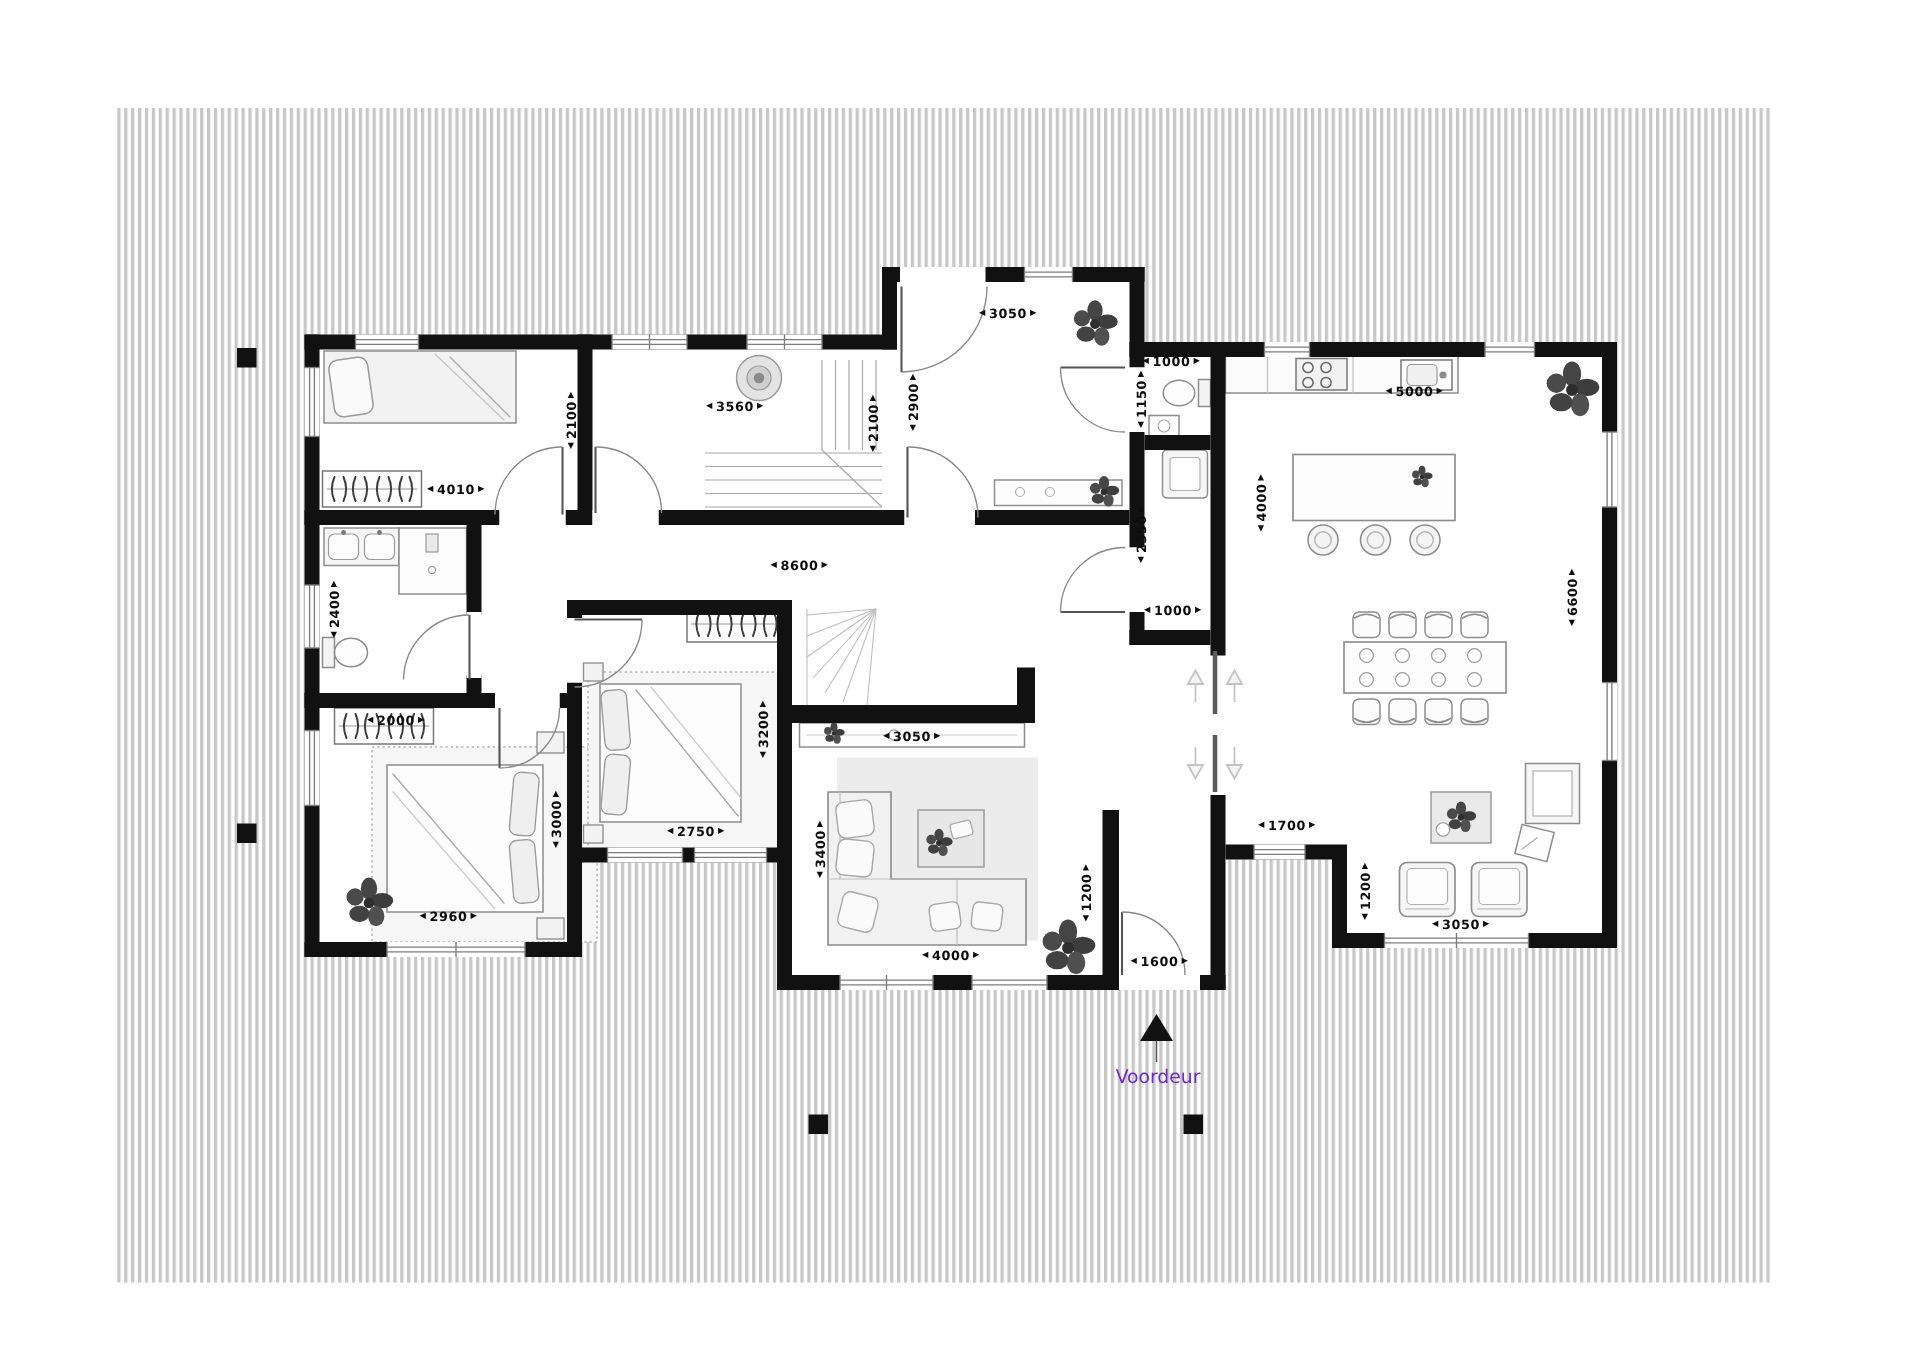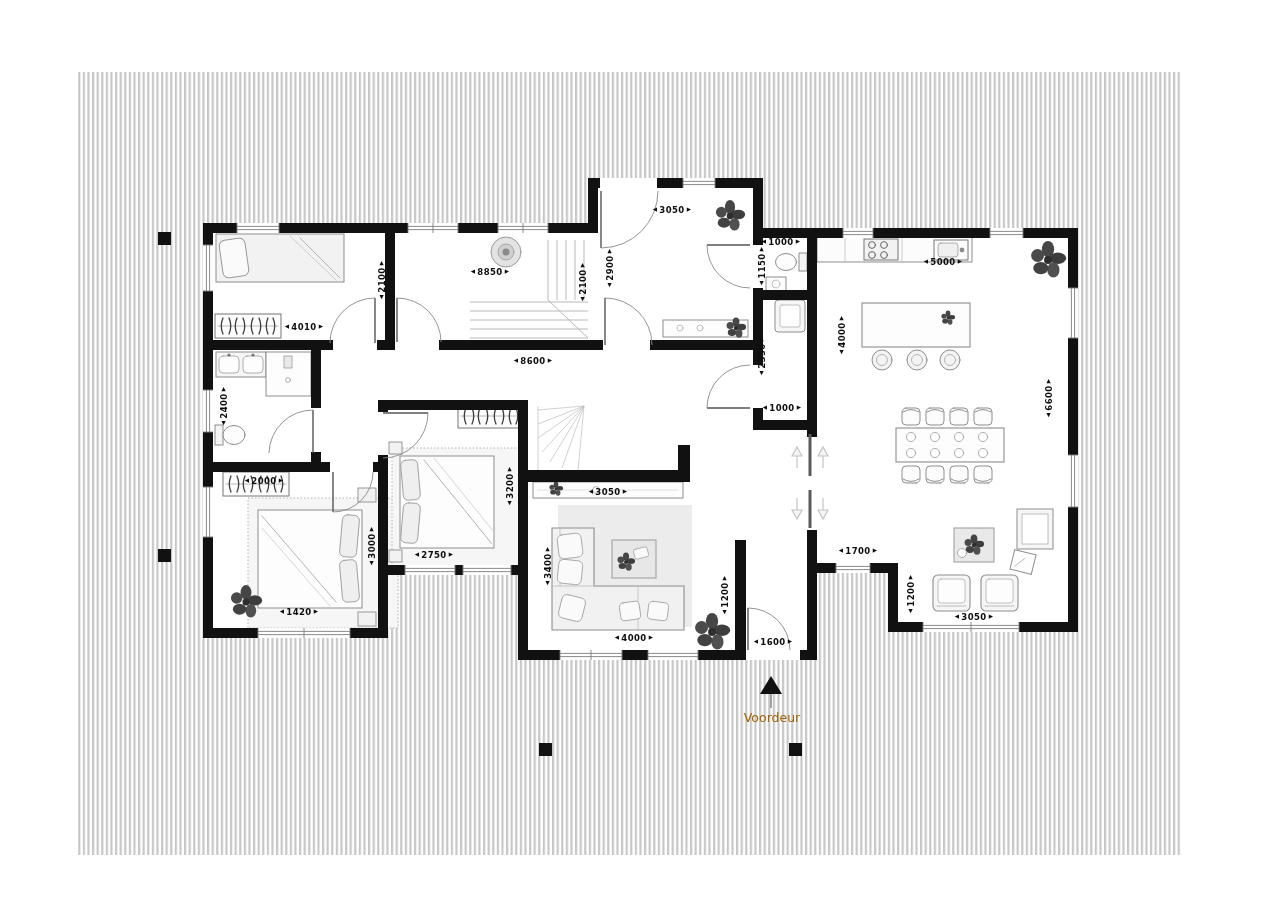--- a/index.html
+++ b/index.html
@@ -4,21 +4,21 @@
 <style>
   html,body{margin:0;padding:0;background:#ffffff;}
   .canvas{position:relative;width:1280px;height:905px;background:#fff;overflow:hidden;
           font-family:"DejaVu Sans",sans-serif;}
   svg{position:absolute;left:0;top:0;}
   .dim{position:absolute;transform:translate(-50%,-50%);display:flex;align-items:center;gap:2px;
        font-size:8.5px;letter-spacing:.4px;color:#0d0d0d;white-space:nowrap;z-index:6;font-weight:600;}
   .dim::before{content:"\25C0";font-size:5.5px;line-height:1;}
   .dim::after{content:"\25B6";font-size:5.5px;line-height:1;}
   .dim.v{transform:translate(-50%,-50%) rotate(-90deg);}
-  .frontdoor-label{position:absolute;transform:translate(-50%,0);font-size:12.5px;color:#a16207;z-index:6;}
+  .frontdoor-label{position:absolute;transform:translate(-50%,0);font-size:12.5px;color:#6d28d9;z-index:6;}
 </style>
 </head>
 <body>
 
 <div class="canvas">
 
 <svg width="1280" height="905" viewBox="0 0 1280 905">
   <defs>
     <pattern id="deckP" width="4.6" height="12" patternUnits="userSpaceOnUse">
       <rect width="2.2" height="12" fill="#c7c7c7"></rect>
@@ -506,37 +506,37 @@
     <rect x="789" y="743" width="13" height="13"></rect>
   </g>
   <g>
     <polygon points="771,676 760,694 782,694" fill="#111"></polygon>
     <line x1="771" y1="694" x2="771" y2="708" stroke="#555" stroke-width="1"></line>
   </g>
 </svg>
 
 <div class="dim" style="left:304px;top:327px">4010</div>
 <div class="dim v" style="left:382px;top:280px">2100</div>
-<div class="dim" style="left:490px;top:272px">8850</div>
+<div class="dim" style="left:490px;top:272px">3560</div>
 <div class="dim v" style="left:583px;top:282px">2100</div>
 <div class="dim" style="left:672px;top:210px">3050</div>
 <div class="dim v" style="left:610px;top:268px">2900</div>
 <div class="dim" style="left:781px;top:242px">1000</div>
 <div class="dim v" style="left:762px;top:266px">1150</div>
 <div class="dim v" style="left:762px;top:356px">2350</div>
 <div class="dim" style="left:782px;top:408px">1000</div>
 <div class="dim" style="left:943px;top:262px">5000</div>
 <div class="dim v" style="left:842px;top:335px">4000</div>
 <div class="dim v" style="left:1049px;top:398px">6600</div>
-<div class="dim" style="left:533px;top:361px">8600</div>
+<div class="dim" style="left:533px;top:378px">8600</div>
 <div class="dim v" style="left:224px;top:406px">2400</div>
 <div class="dim" style="left:264px;top:481px">2000</div>
-<div class="dim" style="left:299px;top:612px">1420</div>
+<div class="dim" style="left:299px;top:612px">2960</div>
 <div class="dim v" style="left:372px;top:546px">3000</div>
-<div class="dim" style="left:434px;top:555px">2750</div>
+<div class="dim" style="left:464px;top:555px">2750</div>
 <div class="dim v" style="left:510px;top:486px">3200</div>
 <div class="dim" style="left:608px;top:492px">3050</div>
 <div class="dim v" style="left:548px;top:566px">3400</div>
 <div class="dim" style="left:634px;top:638px">4000</div>
 <div class="dim v" style="left:725px;top:595px">1200</div>
 <div class="dim" style="left:773px;top:642px">1600</div>
 <div class="dim" style="left:858px;top:551px">1700</div>
 <div class="dim v" style="left:911px;top:594px">1200</div>
 <div class="dim" style="left:974px;top:617px">3050</div>
 

